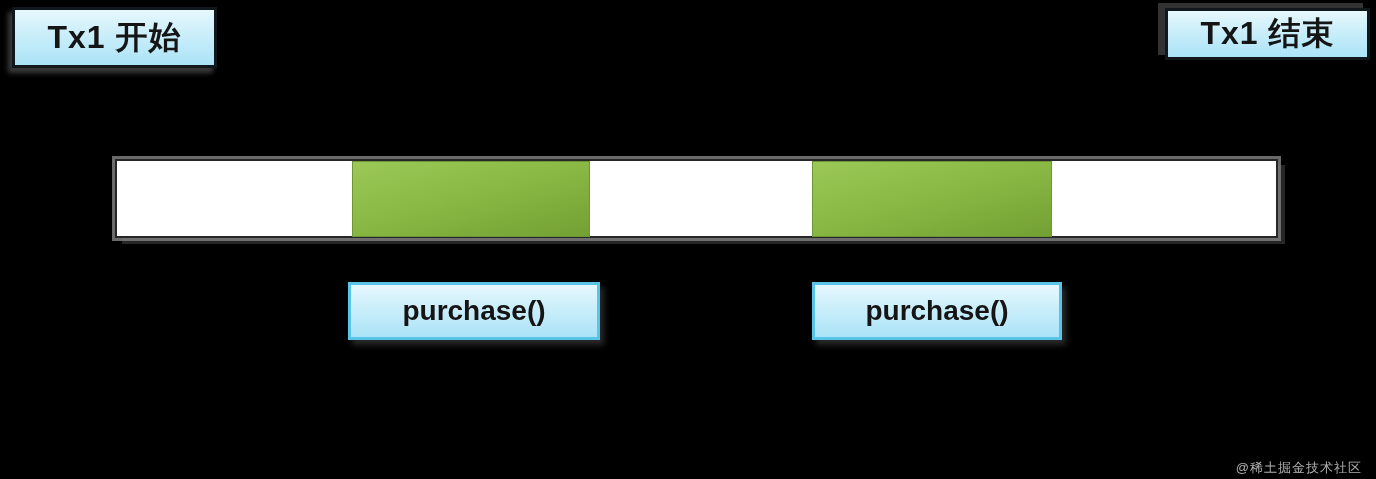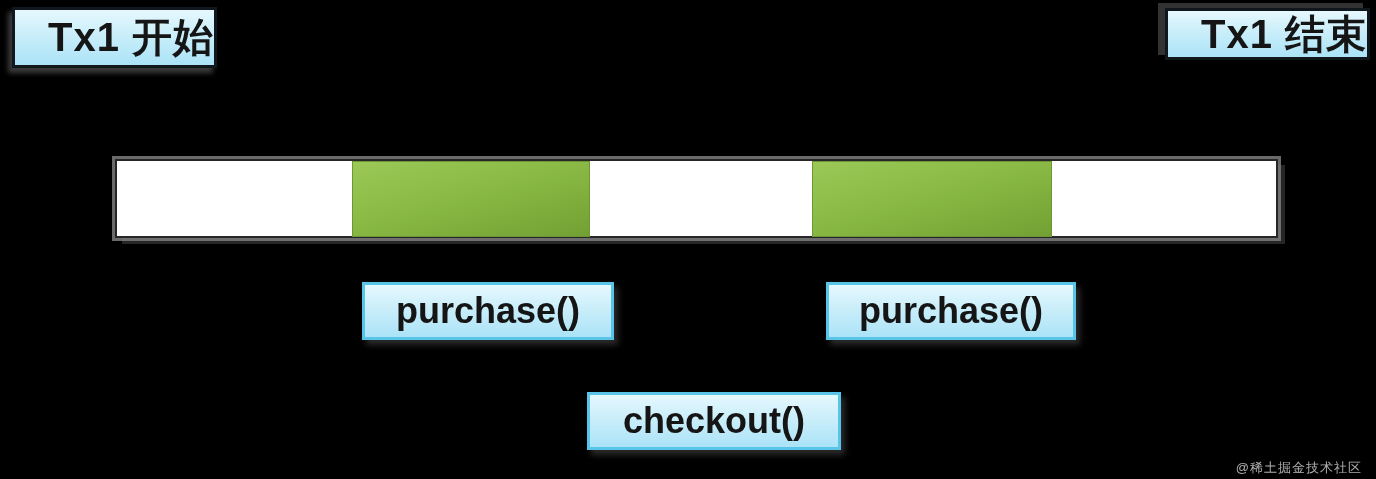--- a/index.html
+++ b/index.html
@@ -25,35 +25,33 @@
     justify-content: center;
     background: linear-gradient(180deg, #e6f8fe 0%, #cdeffa 40%, #abe3f7 100%);
     color: #151515;
     font-weight: bold;
     white-space: nowrap;
   }
 
   
   .tx-box {
     border: 3px solid #10181d;
-    font-size: 40px;
+    font-size: 32px;
     letter-spacing: 1px;
-    justify-content: flex-end;
   }
   .tx-start { left: 12px;  top: 7px; width: 205px; height: 61px;
               box-shadow: -4px 5px 5px rgba(130,130,130,0.45); }
   .tx-end   { left: 1165px; top: 8px; width: 205px; height: 52px;
               box-shadow: -7px -5px 0 rgba(110,110,110,0.45); }
 
   
   .call-box {
     border: 3px solid #58c4e7;
-    font-size: 36px;
+    font-size: 28px;
     box-shadow: 4px 5px 6px rgba(120,120,120,0.35);
-    margin-left: 14px;
   }
   .call-purchase-1 { left: 348px; top: 282px; width: 252px; height: 58px; }
   .call-purchase-2 { left: 812px; top: 282px; width: 250px; height: 58px; }
   .call-checkout   { left: 573px; top: 392px; width: 254px; height: 58px; }
 
   
   .timeline-bar {
     position: absolute;
     box-sizing: border-box;
     left: 115px;
@@ -108,19 +106,16 @@
   <div class="exec-segment exec-2"></div>
 
   <div class="blue-box call-box call-purchase-1">
     <span>purchase()</span>
   </div>
 
   <div class="blue-box call-box call-purchase-2">
     <span>purchase()</span>
   </div>
 
-  <div class="blue-box call-box call-checkout">
-    <span>checkout()</span>
-  </div>
 
   <div class="watermark">@稀土掘金技术社区</div>
 
 </div>
 
 </body></html>

